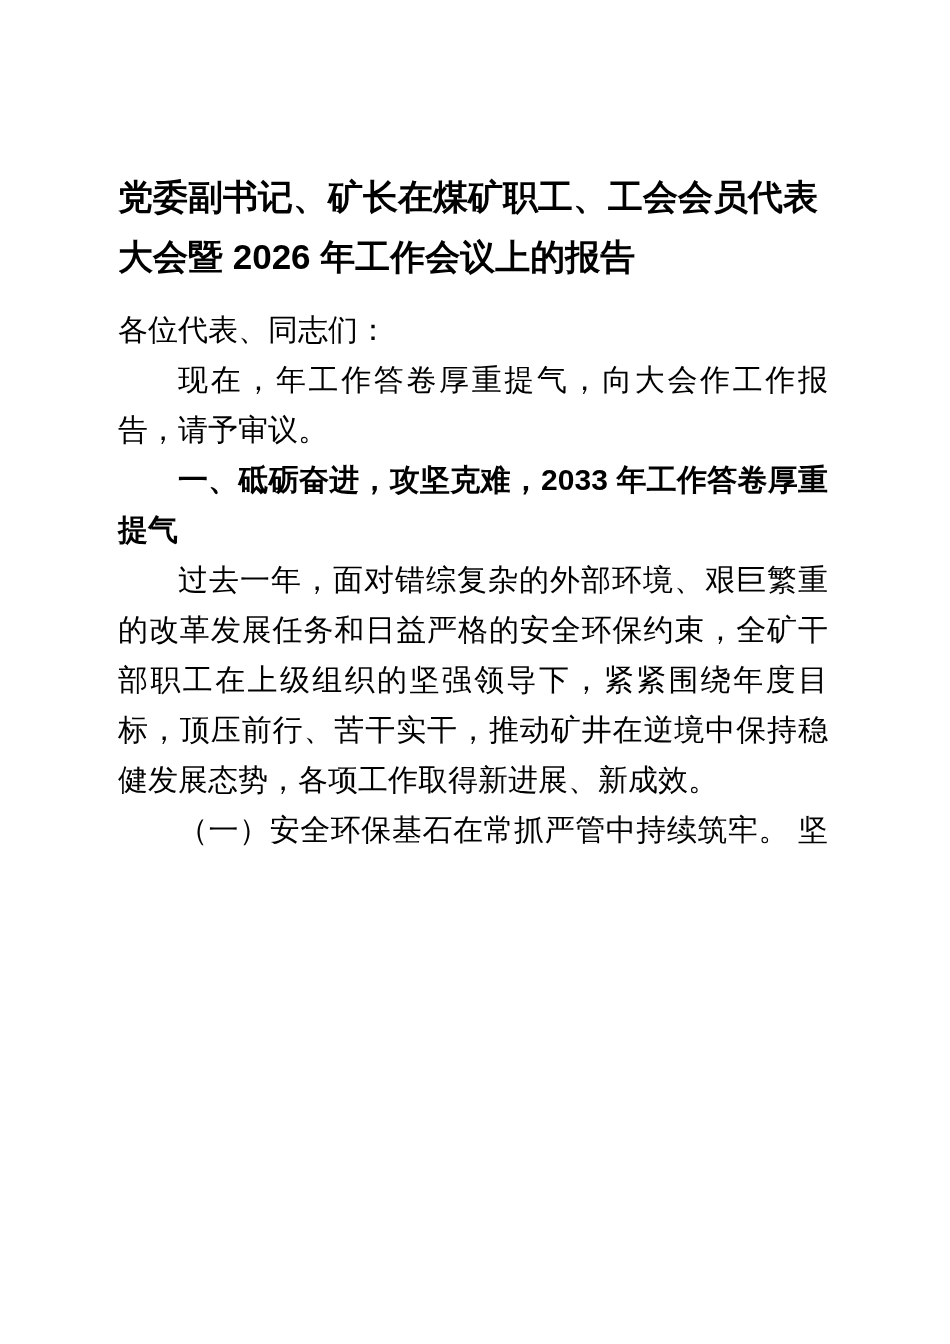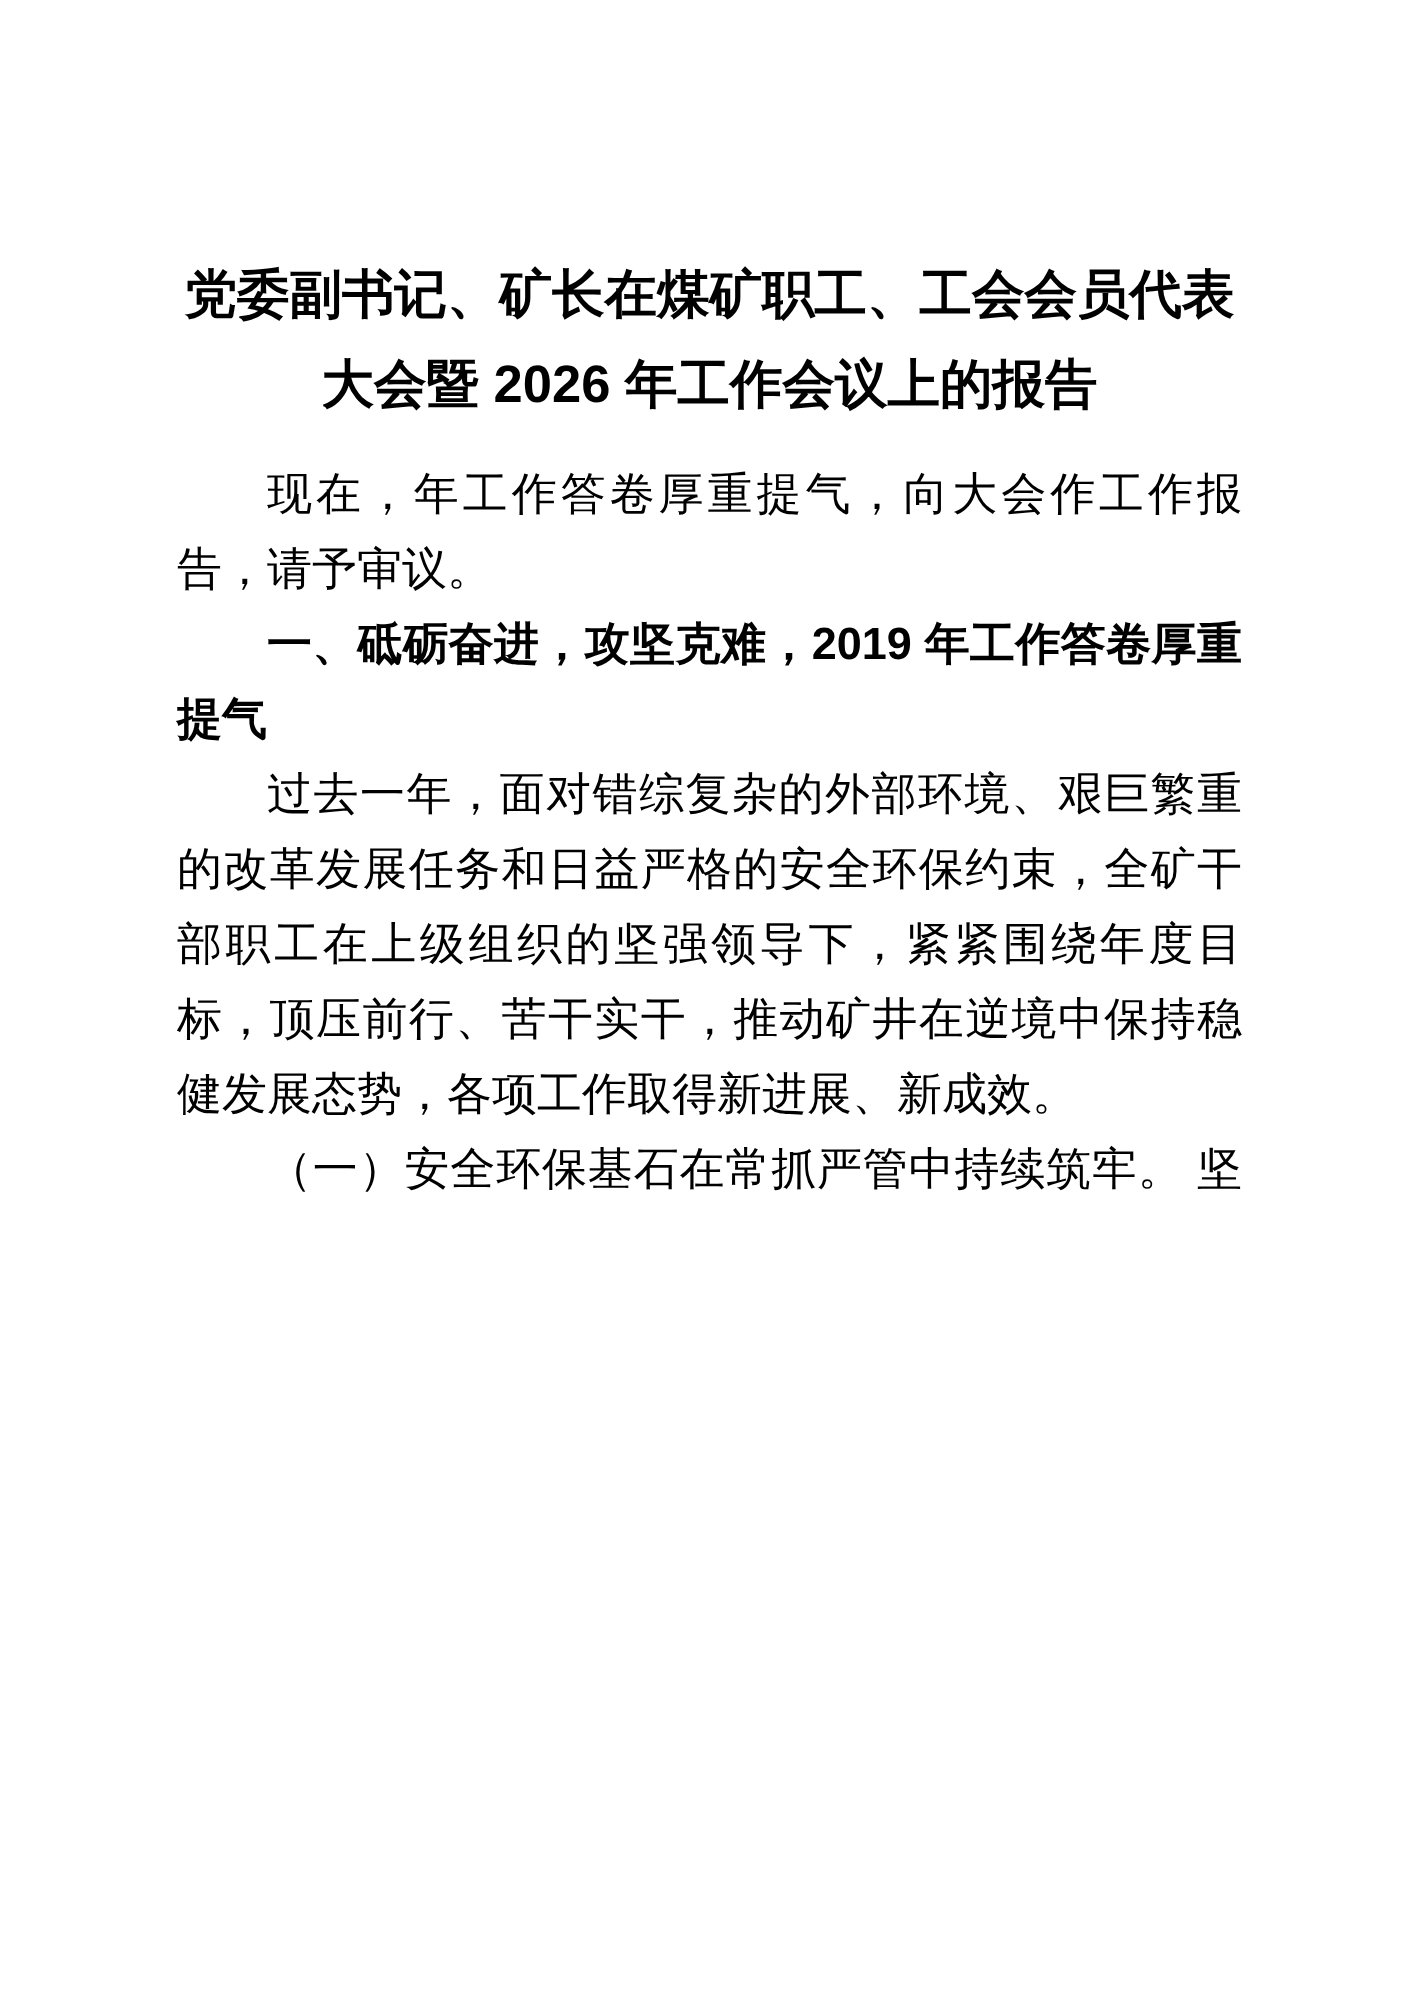--- a/index.html
+++ b/index.html
@@ -16,21 +16,21 @@
     padding: 167px 122px 0 118px;
     overflow: hidden;
     font-family: "Liberation Sans", sans-serif;
     color: #000000;
   }
   .doc-title {
     margin: 0 0 18px 0;
     font-size: 35px;
     line-height: 60px;
     font-weight: 700;
-    text-align: center;
+    text-align: left;
     letter-spacing: 0;
   }
   .body-text p {
     margin: 0;
     font-size: 30px;
     line-height: 50px;
     text-align: justify;
     text-justify: inter-character;
   }
   .salutation {
@@ -50,25 +50,26 @@
 </style>
 </head>
 <body>
 
 <div class="page">
 
   <h1 class="doc-title">党委副书记、矿长在煤矿职工、工会会员代表大会暨 2026 年工作会议上的报告</h1>
 
   <div class="body-text">
 
+    <p class="salutation">各位代表、同志们：</p>
 
     <p class="para">现在，年工作答卷厚重提气，向大会作工作报告，请予审议。</p>
 
 
-    <p class="heading">一、砥砺奋进，攻坚克难，2019 年工作答卷厚重提气</p>
+    <p class="heading">一、砥砺奋进，攻坚克难，2033 年工作答卷厚重提气</p>
 
     <p class="para">过去一年，面对错综复杂的外部环境、艰巨繁重的改革发展任务和日益严格的安全环保约束，全矿干部职工在上级组织的坚强领导下，紧紧围绕年度目标，顶压前行、苦干实干，推动矿井在逆境中保持稳健发展态势，各项工作取得新进展、新成效。</p>
 
     <p class="para clip-one-line">（一）安全环保基石在常抓严管中持续筑牢。 坚持“安全</p>
 
   </div>
 
 </div>
 
 </body></html>

